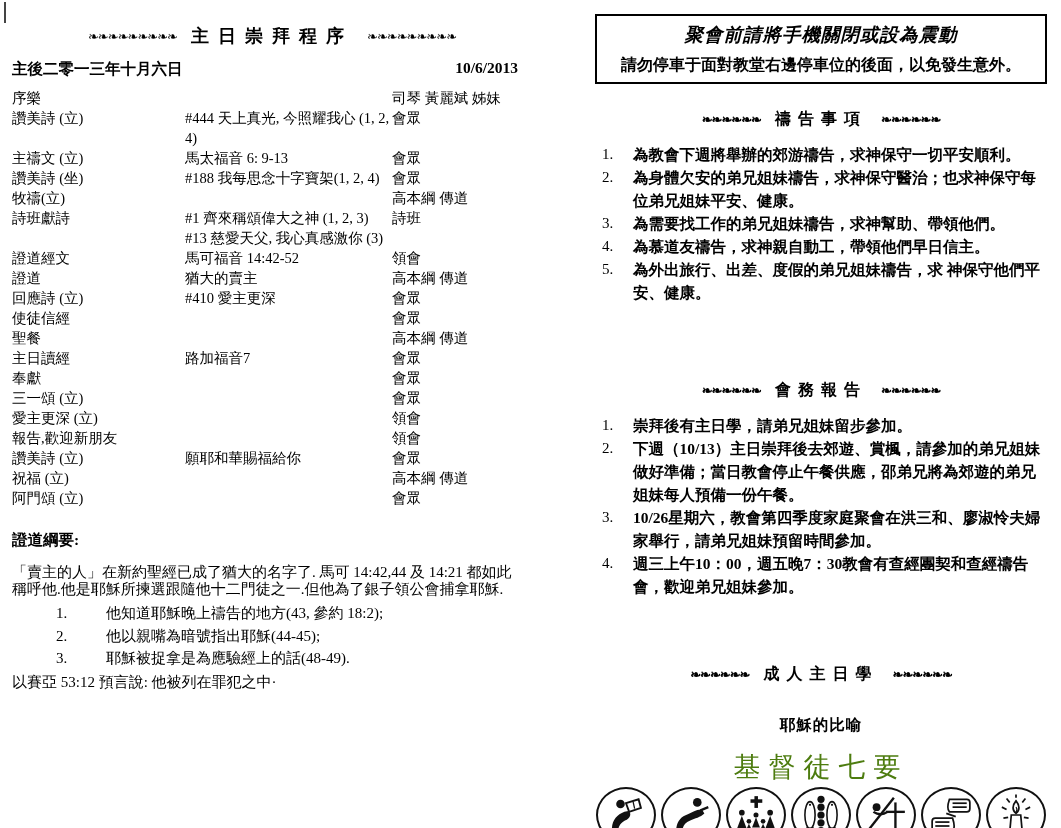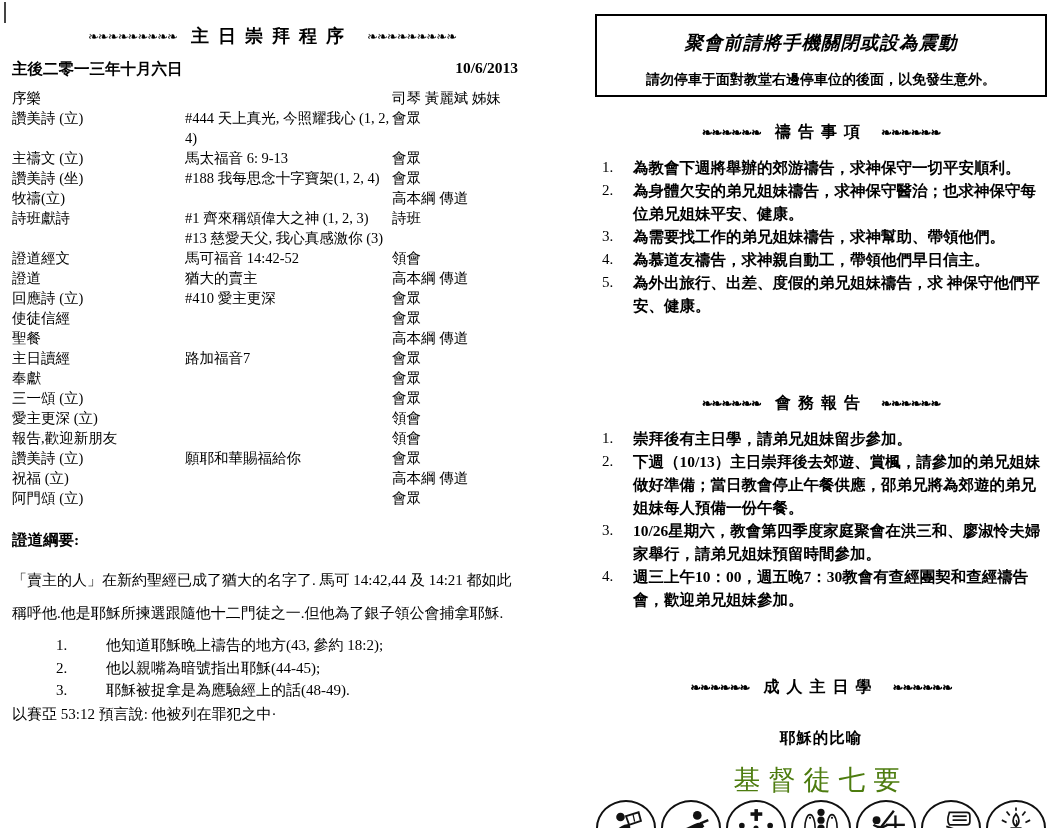--- a/index.html
+++ b/index.html
@@ -17,30 +17,30 @@
   .page-title { font-size:18px; font-weight:bold; letter-spacing:9px; white-space:nowrap; }
   .orn { font-size:13px; letter-spacing:-1px; line-height:1; white-space:nowrap; color:#000; }
   .date-row { display:flex; justify-content:space-between; margin-top:11px; padding-right:14px;
               font-weight:bold; font-size:15.5px; }
   .program { margin-top:8px; font-weight:normal; font-size:14.5px; }
   .program-row { display:grid; grid-template-columns:173px 207px 1fr; }
   .program-row > div { line-height:20px; }
   .cell-detail { white-space:pre-line; }
   .outline { margin-top:22px; font-size:15px; }
   .outline-heading { font-weight:bold; font-size:15.5px; }
-  .outline-intro { margin-top:13px; line-height:33px; width:505px; }
+  .outline-intro { margin-top:13px; line-height:17px; width:505px; }
   .outline-points { margin-top:4px; }
   .outline-point { display:grid; grid-template-columns:50px 1fr; padding-left:44px; line-height:22.5px; }
   .outline-footer { margin-top:1px; line-height:22.5px; }
 
   
   .right-col { position:absolute; left:595px; top:14px; width:452px; }
-  .notice-box { border:2px solid #000; text-align:center; padding:14px 4px 6px; }
+  .notice-box { border:2px solid #000; text-align:center; padding:6px 4px 6px; }
   .notice-line1 { font-weight:bold; font-style:italic; font-size:18.5px; letter-spacing:1px; }
-  .notice-line2 { font-weight:bold; font-size:14px; margin-top:16px; }
+  .notice-line2 { font-weight:bold; font-size:16px; margin-top:8px; }
   .section-header { display:flex; justify-content:center; align-items:center; gap:14px; font-weight:bold; }
   .section-title { font-size:16px; letter-spacing:7px; white-space:nowrap; }
   .hdr-prayer { margin-top:25px; }
   .hdr-announce { margin-top:76px; }
   .hdr-school { margin-top:66px; }
   .num-list { margin-top:13px; font-weight:bold; font-size:15.5px; }
   .num-item { display:grid; grid-template-columns:31px 1fr; padding-left:7px; line-height:23px; margin-bottom:0; }
   .li-num { font-weight:normal; font-size:15px; }
   .ss-topic { margin-top:30px; text-align:center; font-weight:bold; font-size:15.5px; letter-spacing:1px; }
   .ss-banner { margin-top:13px; text-align:center; font-size:27px; color:#4d7c0f;

